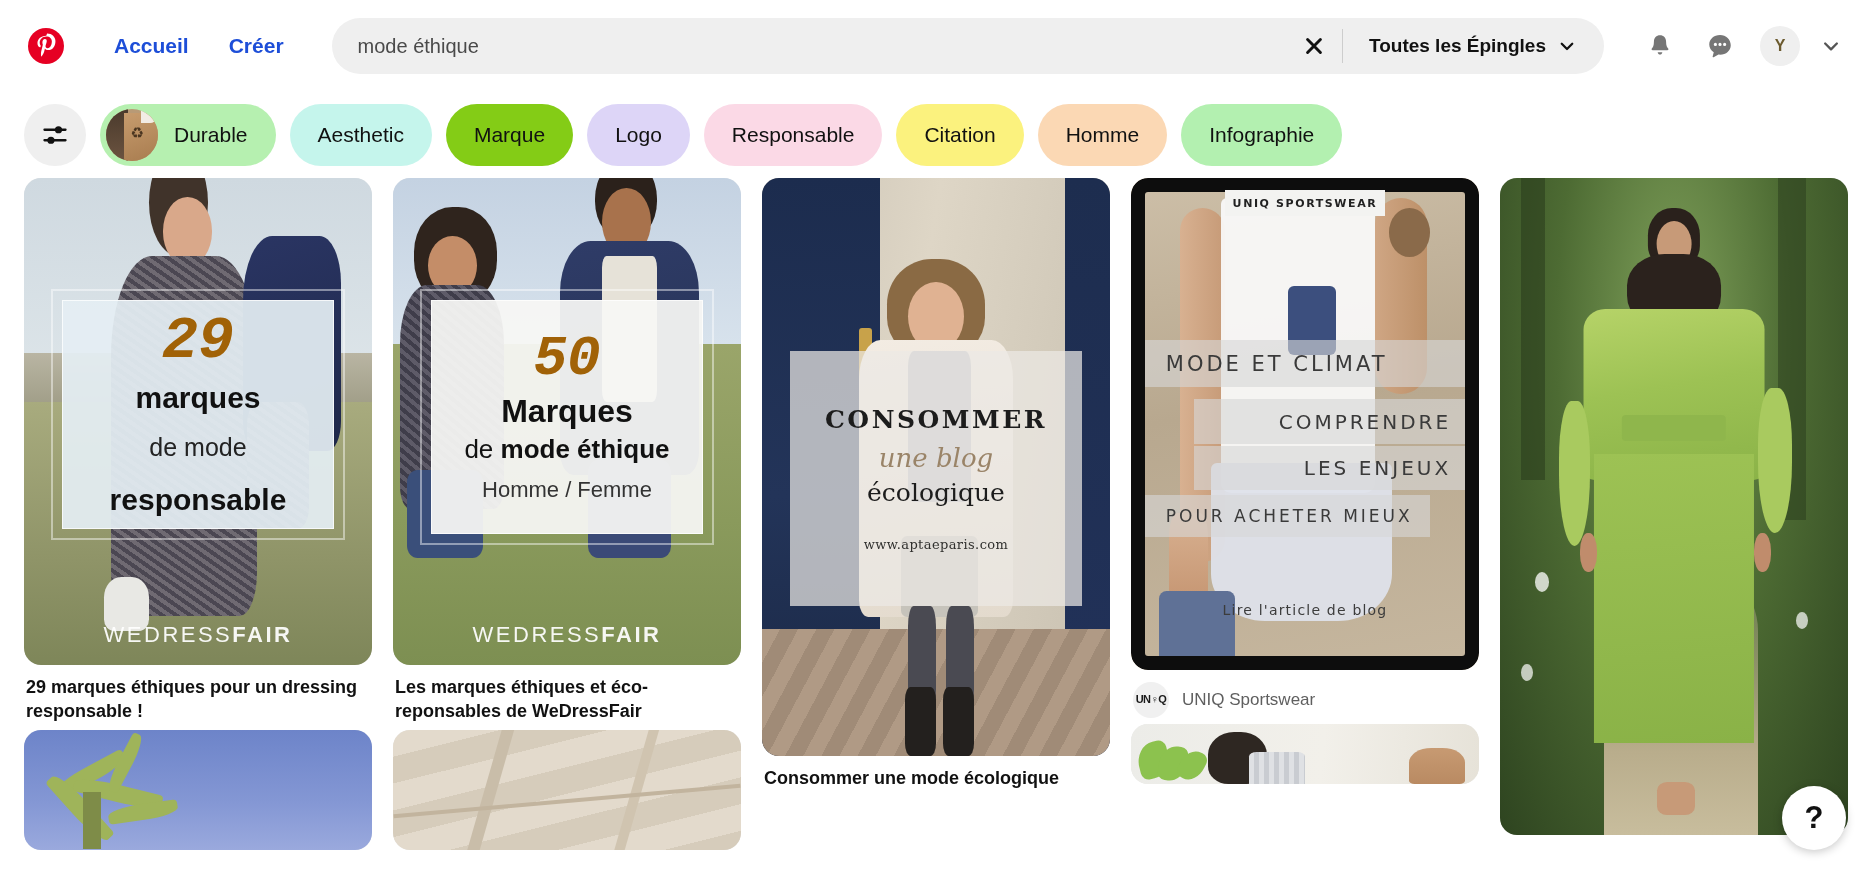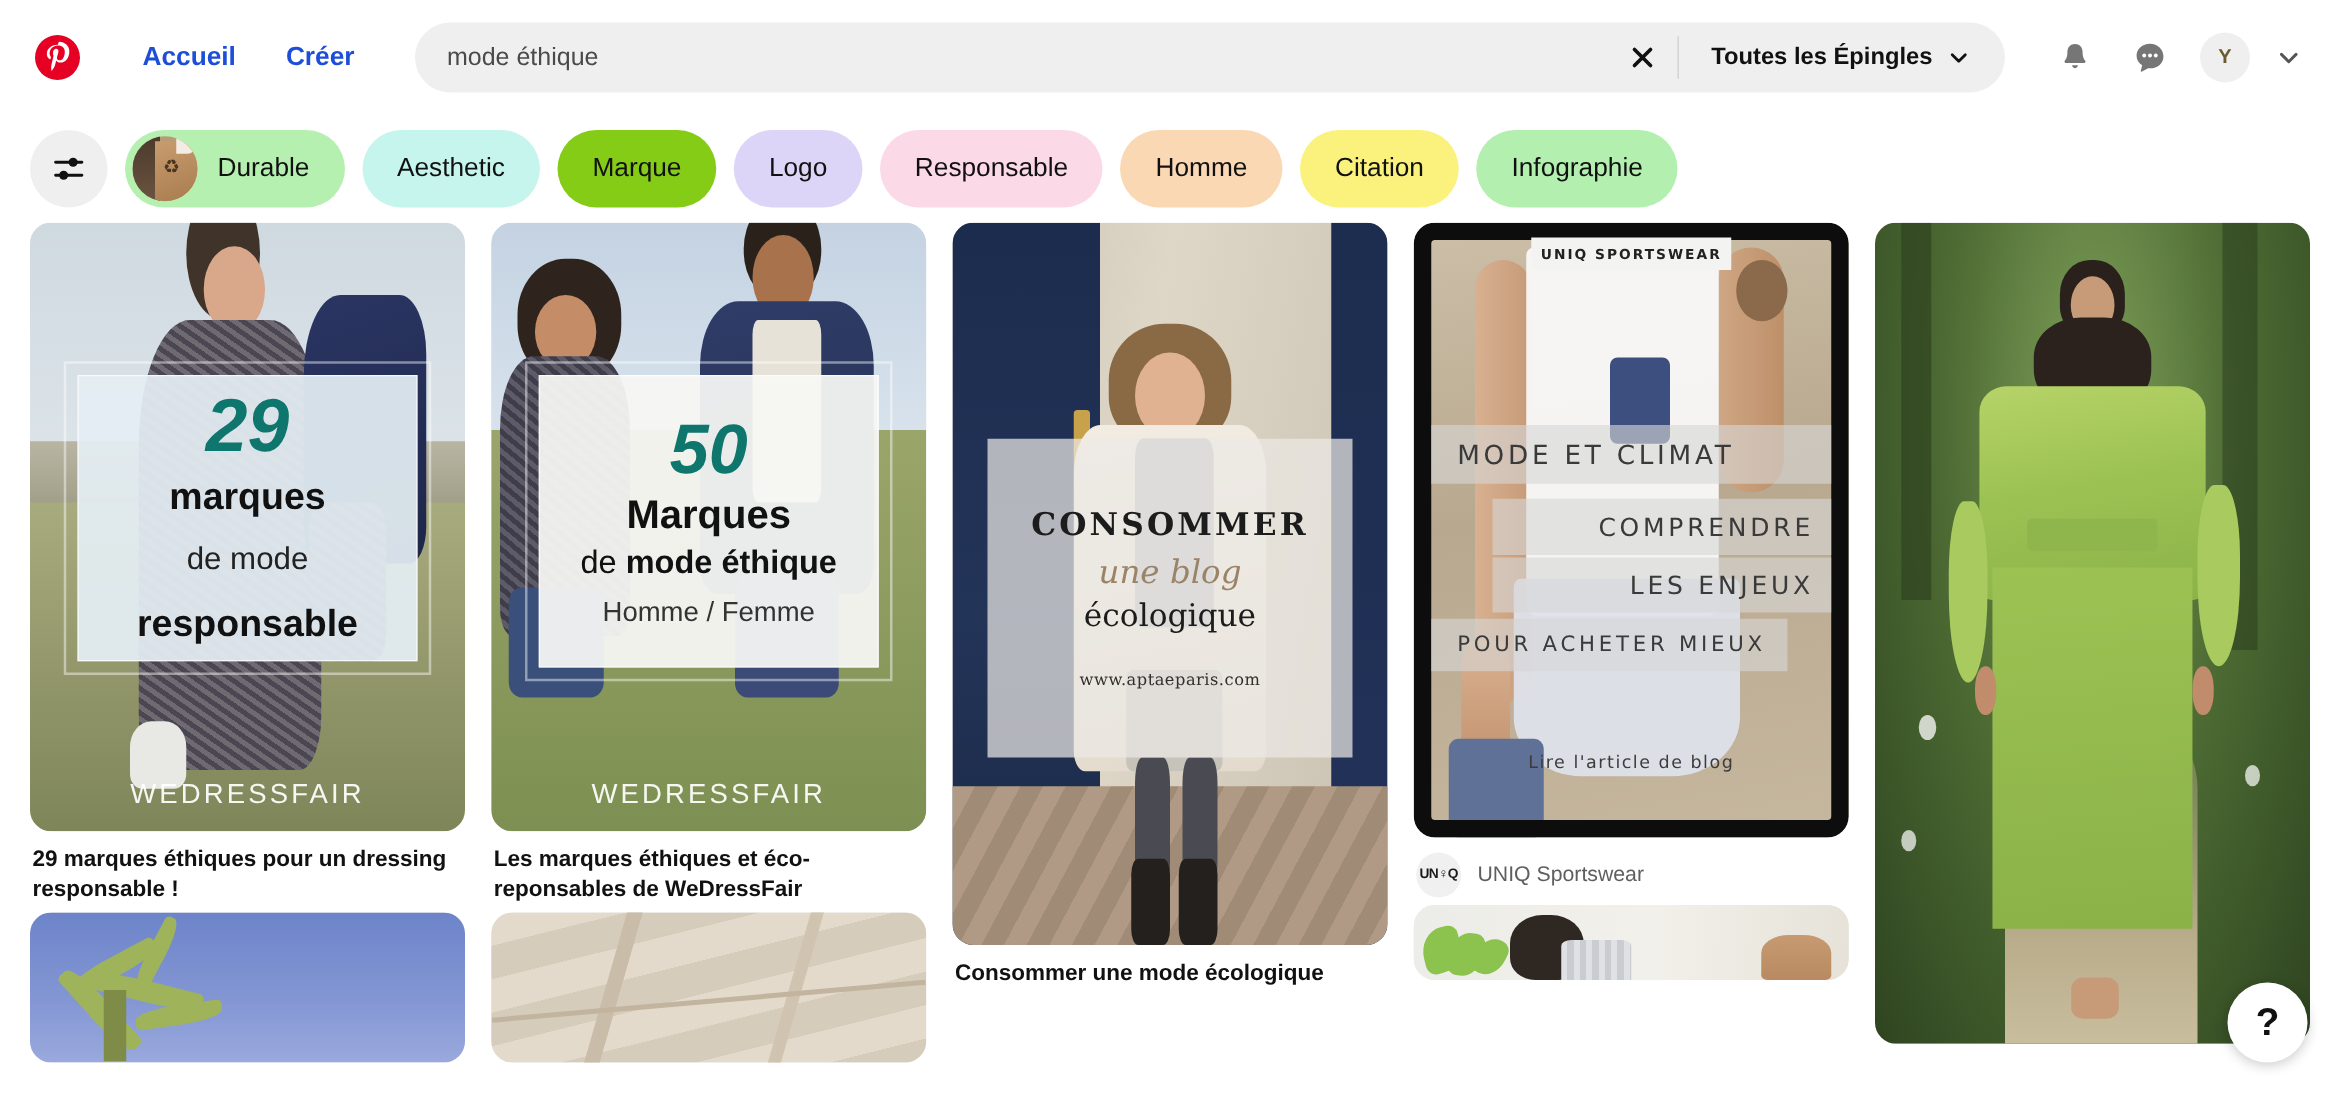--- a/index.html
+++ b/index.html
@@ -270,27 +270,27 @@
   .wdf {
     position: absolute;
     bottom: 3.5%;
     left: 0; width: 100%;
     text-align: center;
     color: rgba(255,255,255,0.93);
     font-size: 22px;
     letter-spacing: 2.5px;
     font-weight: normal;
   }
-  .wdf b { font-weight: normal; }
+  .wdf b { font-weight: bold; }
 
   .big-num {
-    font-family: Liberation Sans, sans-serif;
+    font-family: Liberation Mono, monospace;
     font-style: italic;
     font-weight: bold;
-    color: #0f766e;
+    color: #a16207;
   }
 
   
   .d-wall { position:absolute; inset:0; background: linear-gradient(100deg,#cbc3b4 0%,#ded6c6 40%,#c8c0b0 100%); }
   .d-door { position:absolute; left:0; top:0; width:34%; height:100%;
     background: linear-gradient(180deg,#1c2c4e 0%,#233459 55%,#1a2844 100%); }
   .d-door2 { position:absolute; right:0; top:0; width:13%; height:100%;
     background: linear-gradient(180deg,#1d2d4f 0%,#22325a 100%); }
   .d-pave { position:absolute; left:0; bottom:0; width:100%; height:22%;
     background: repeating-linear-gradient(118deg,#b09a85 0 16px,#a08b77 16px 32px); }
@@ -434,25 +434,25 @@
   </div>
   <div class="chip" style="background:#84cc16">
     <span>Marque</span>
   </div>
   <div class="chip" style="background:#ddd5f7">
     <span>Logo</span>
   </div>
   <div class="chip" style="background:#fbd9e6">
     <span>Responsable</span>
   </div>
+  <div class="chip" style="background:#fbf27e">
+    <span>Citation</span>
+  </div>
   <div class="chip" style="background:#fbd8b4">
     <span>Homme</span>
-  </div>
-  <div class="chip" style="background:#fbf27e">
-    <span>Citation</span>
   </div>
   <div class="chip" style="background:#b3f0b0">
     <span>Infographie</span>
   </div>
 </div>
 
 <div class="grid">
   <div class="masonry">
 
     <div class="col">

